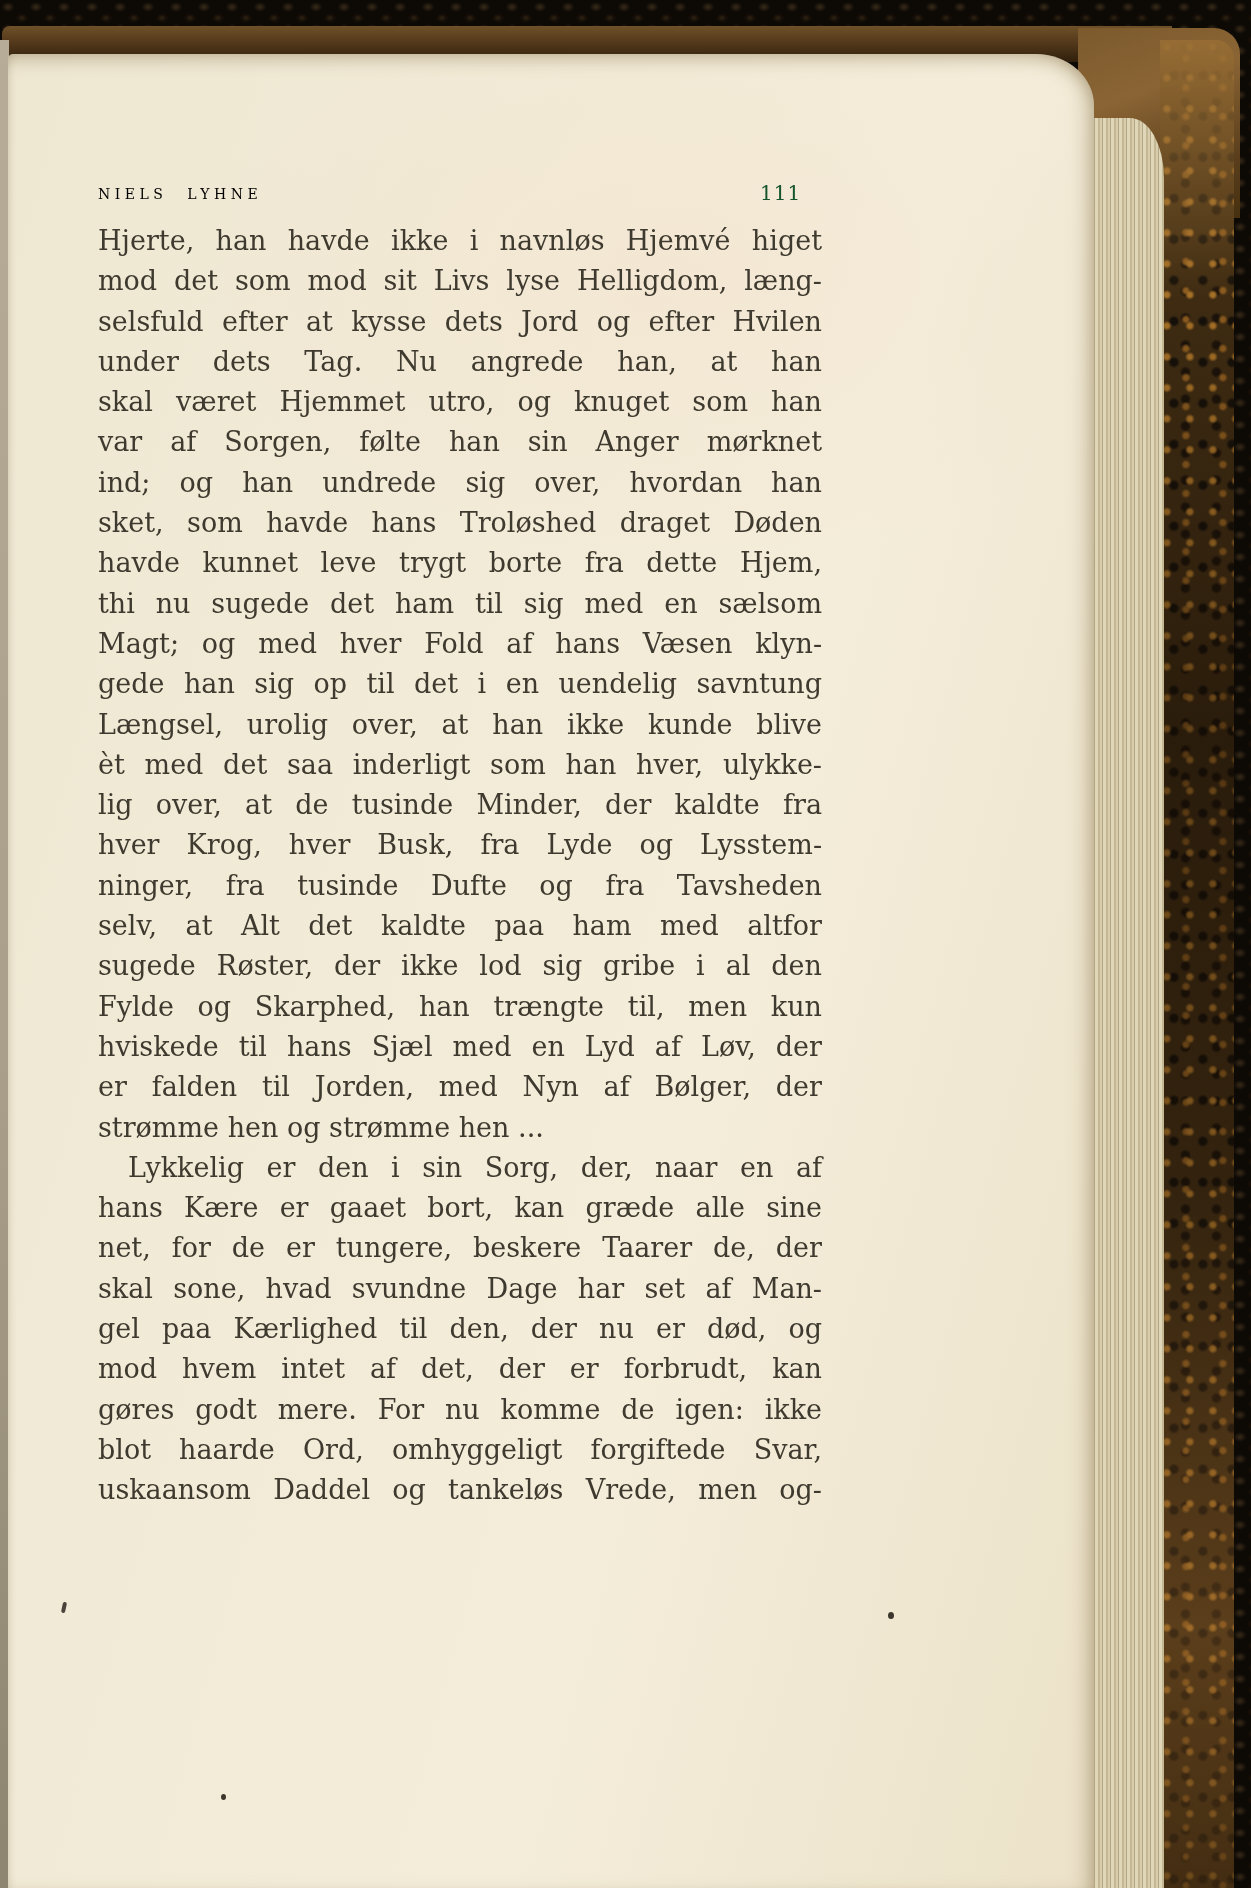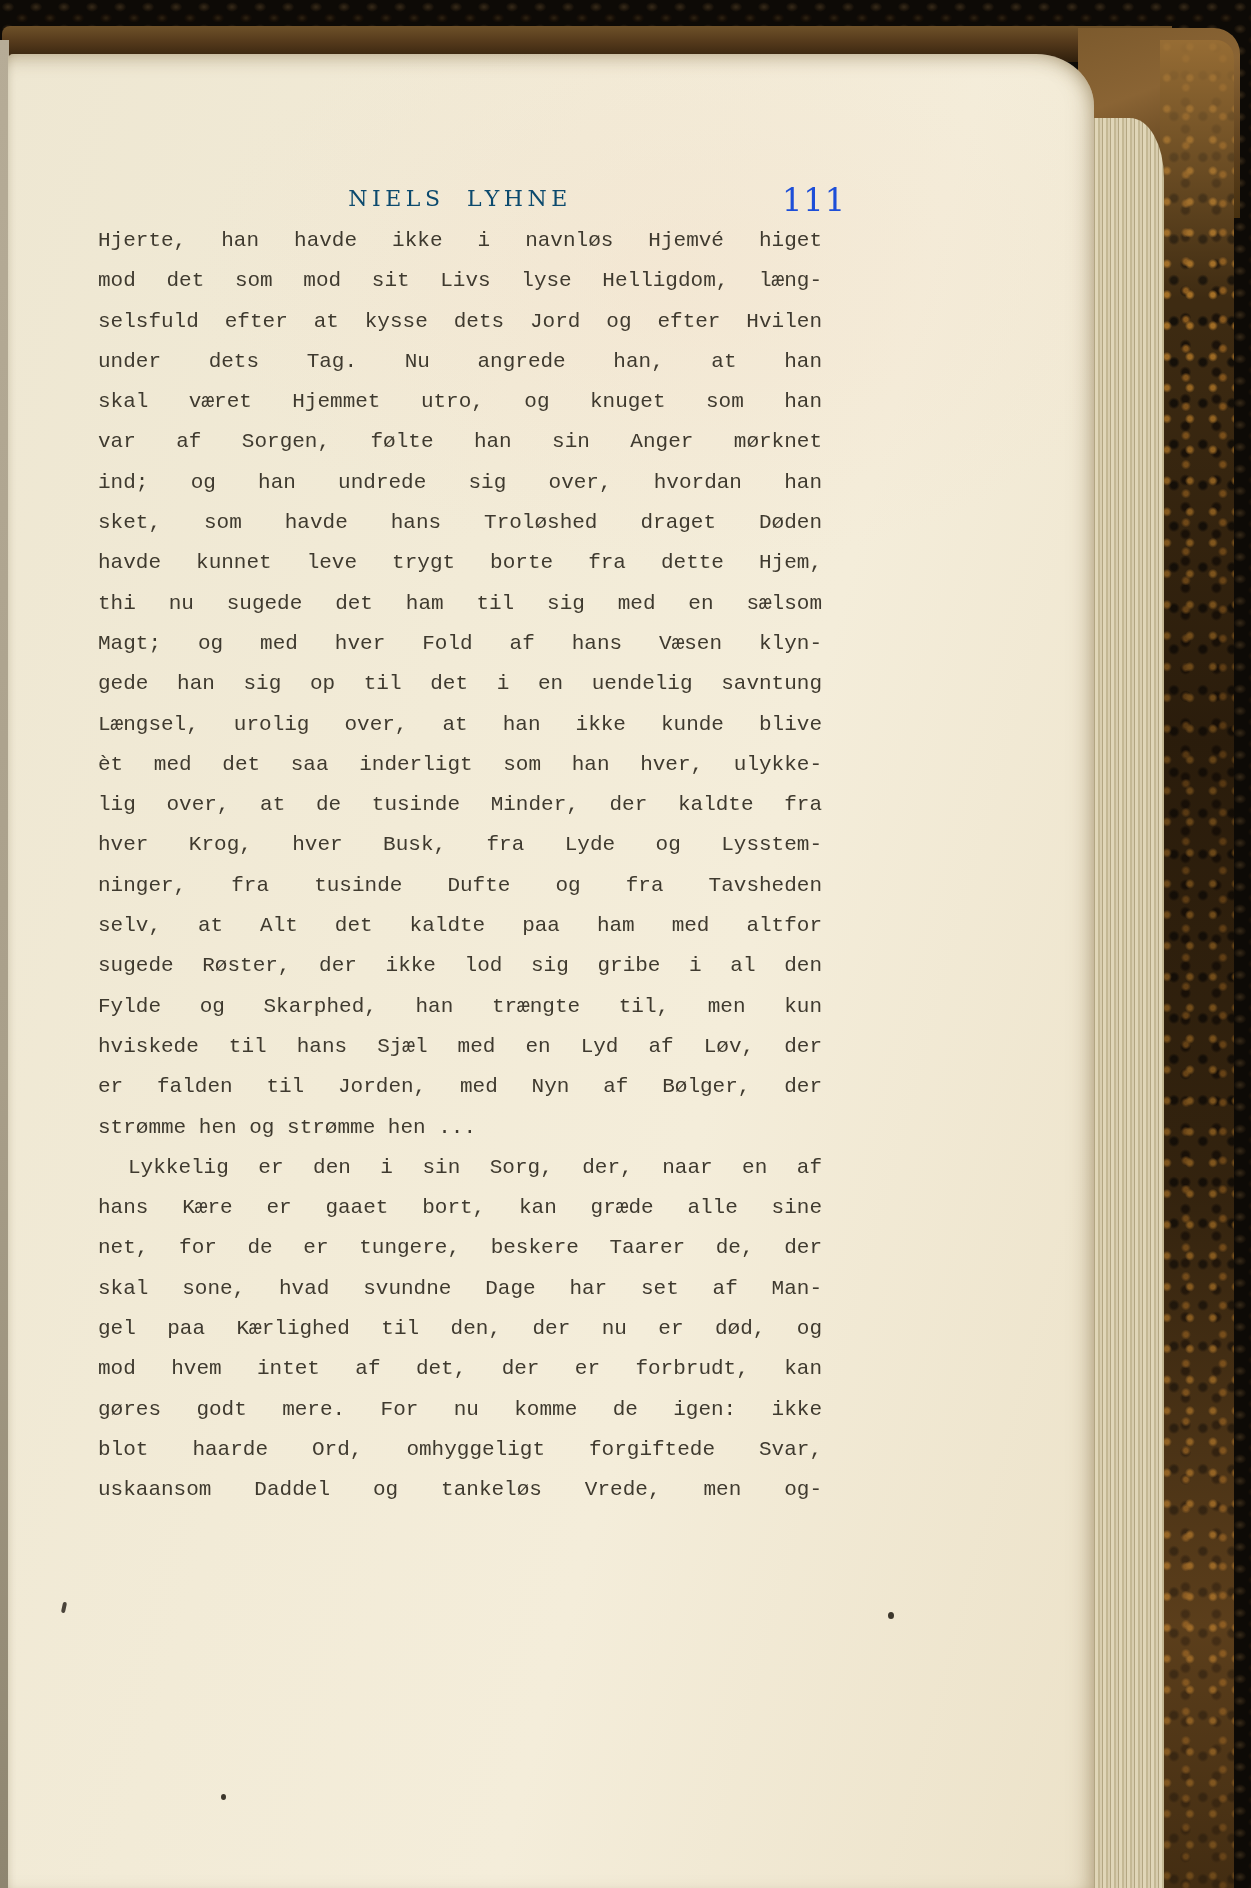--- a/index.html
+++ b/index.html
@@ -97,45 +97,43 @@
     box-shadow:
       inset -16px 0 22px -14px rgba(110, 85, 40, .5),
       inset 0 16px 20px -14px rgba(110, 85, 40, .4),
       inset 6px 0 10px -8px rgba(100, 90, 60, .35);
   }
 
   .running-head {
     position: absolute;
     left: 98px; top: 186px;
     width: 724px;
-    text-align: center;
-    font-size: 22px;
+    font-size: 14px;
     letter-spacing: 4.5px;
     word-spacing: 11px;
-    color: #0c4a6e;
+    color: #000000;
   }
 
   .page-number {
     position: absolute;
     left: 760px; top: 181px;
     width: 86px;
-    text-align: right;
-    font-size: 32px;
+    text-align: left;
+    font-size: 20px;
     letter-spacing: 1px;
-    color: #1d4ed8;
+    color: #14532d;
   }
 
   .body-text {
     position: absolute;
     left: 98px; top: 221px;
     width: 724px;
-    font-size: 21px;
+    font-size: 27px;
     line-height: 40.3px;
     color: #3f3a2f;
-    font-family: Liberation Mono, monospace;
   }
 
   .body-text .line {
     text-align: justify;
     text-align-last: justify;
     white-space: normal;
   }
 
   .body-text .line.para-end {
     text-align-last: left;

